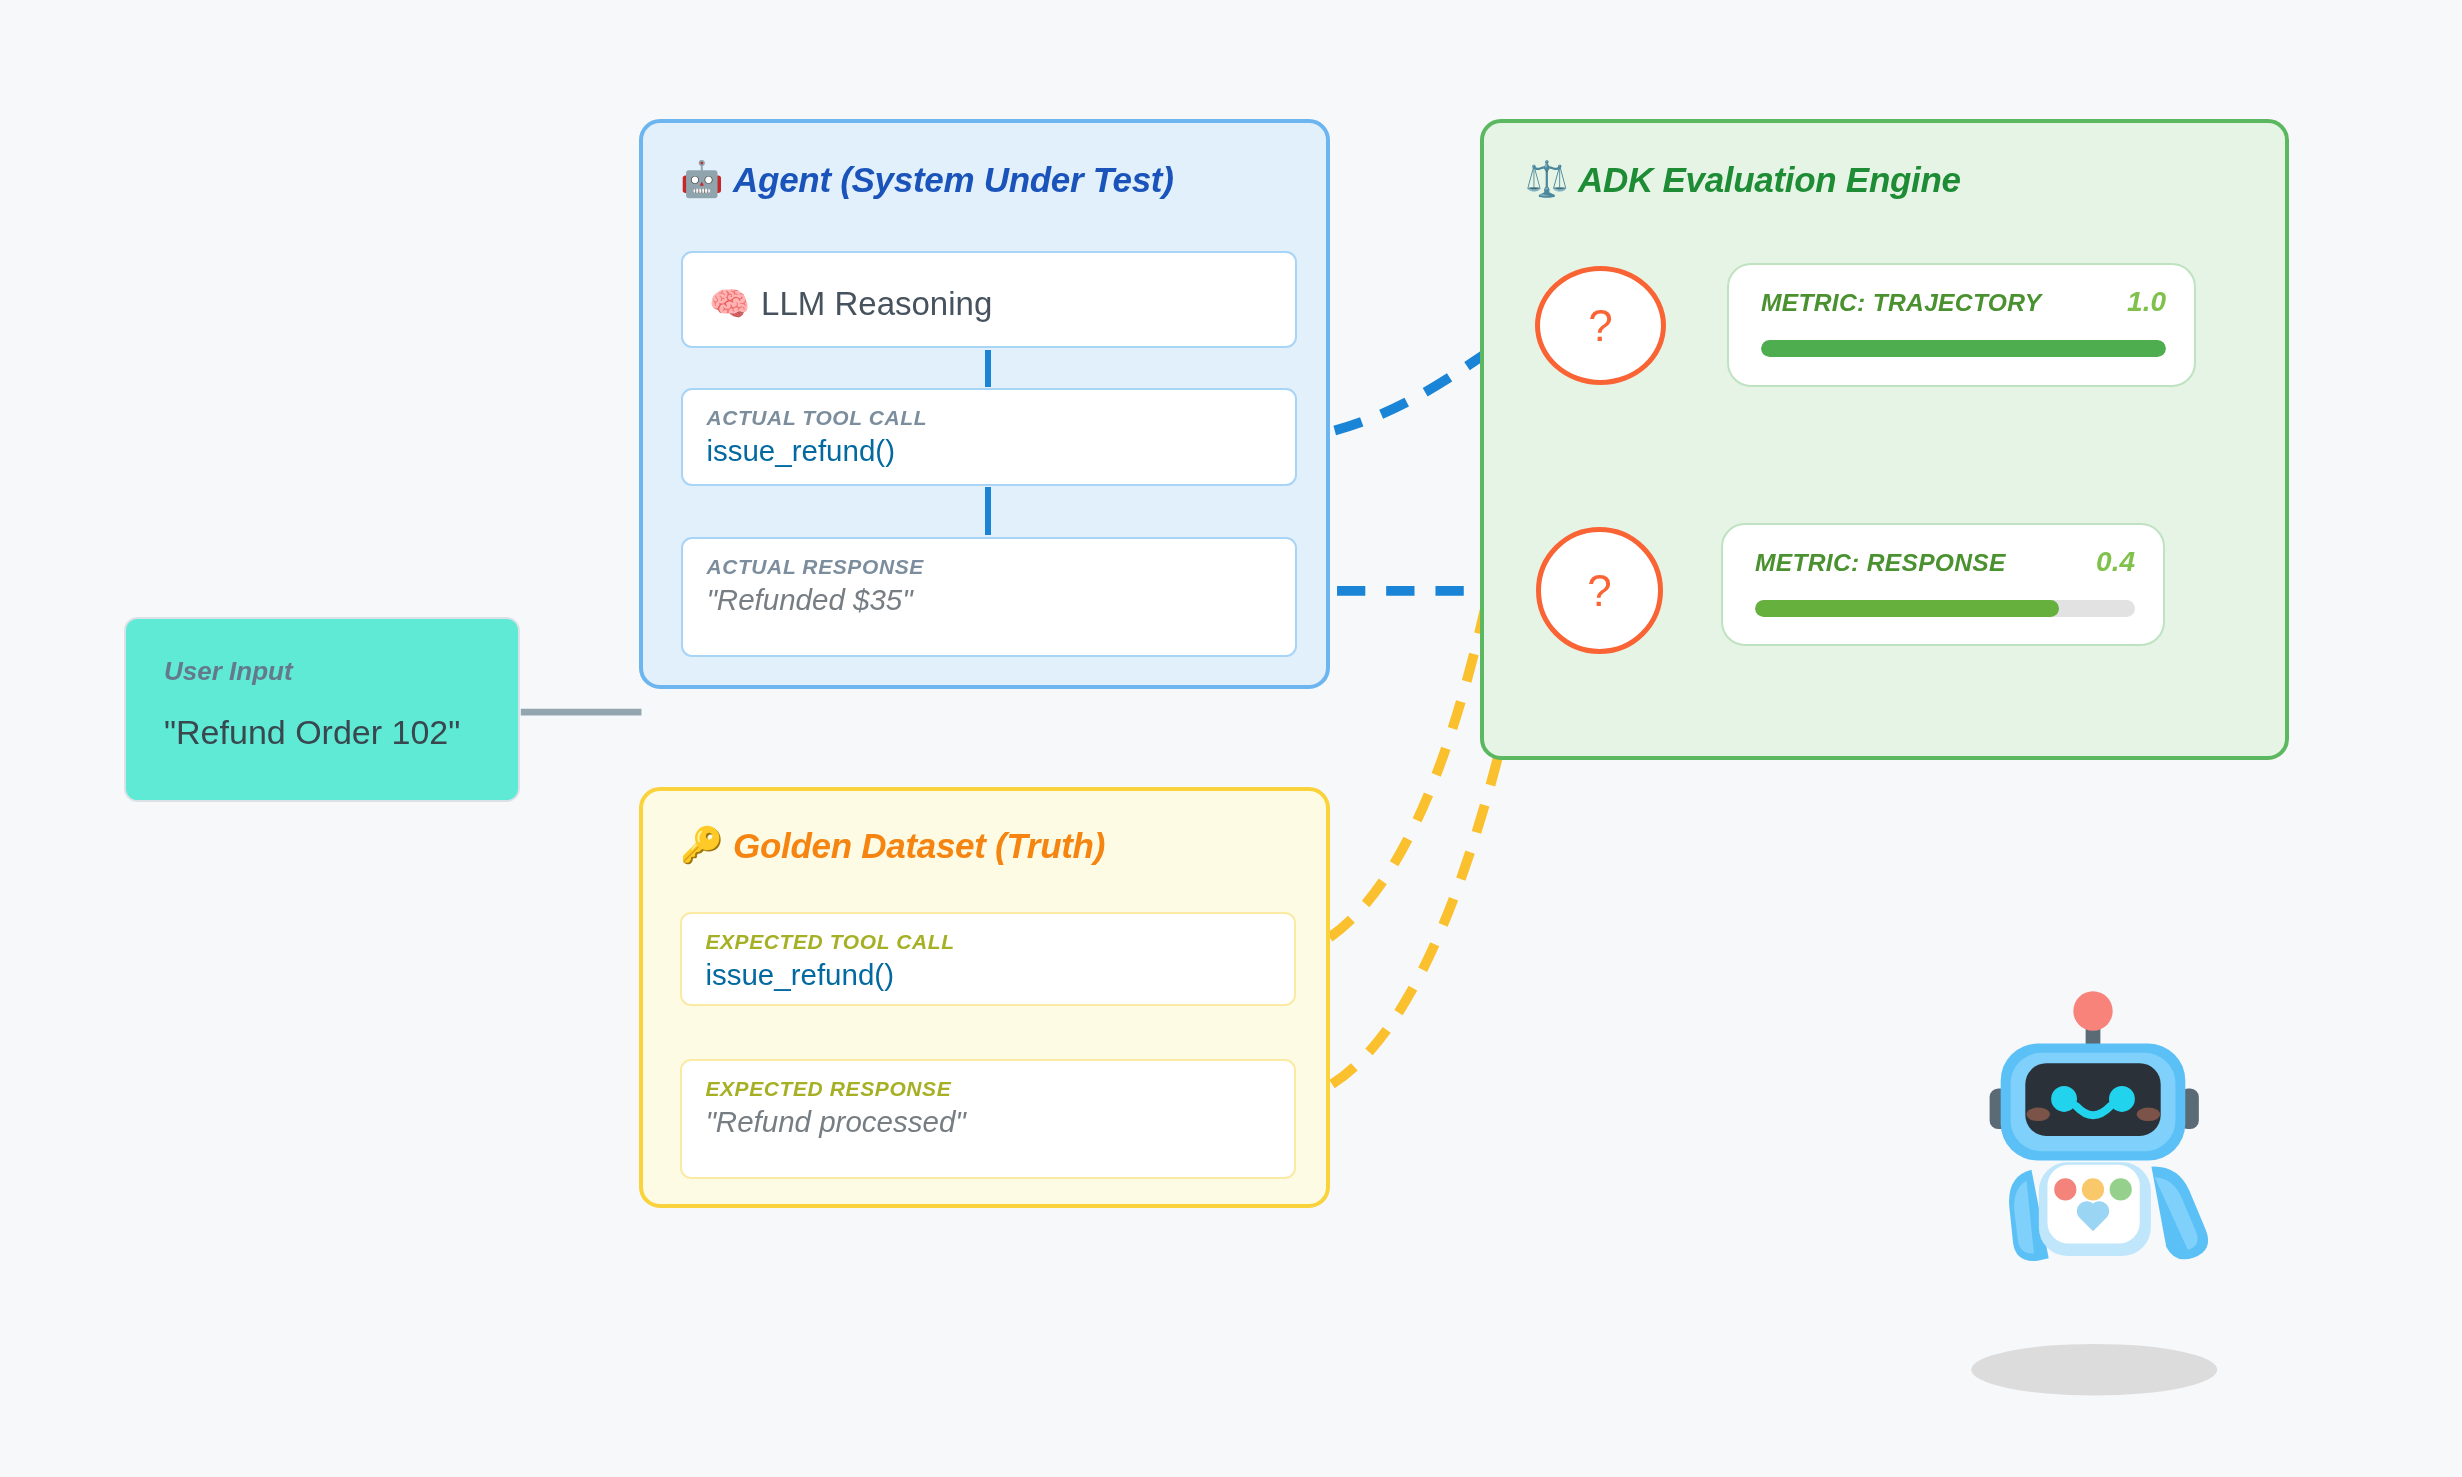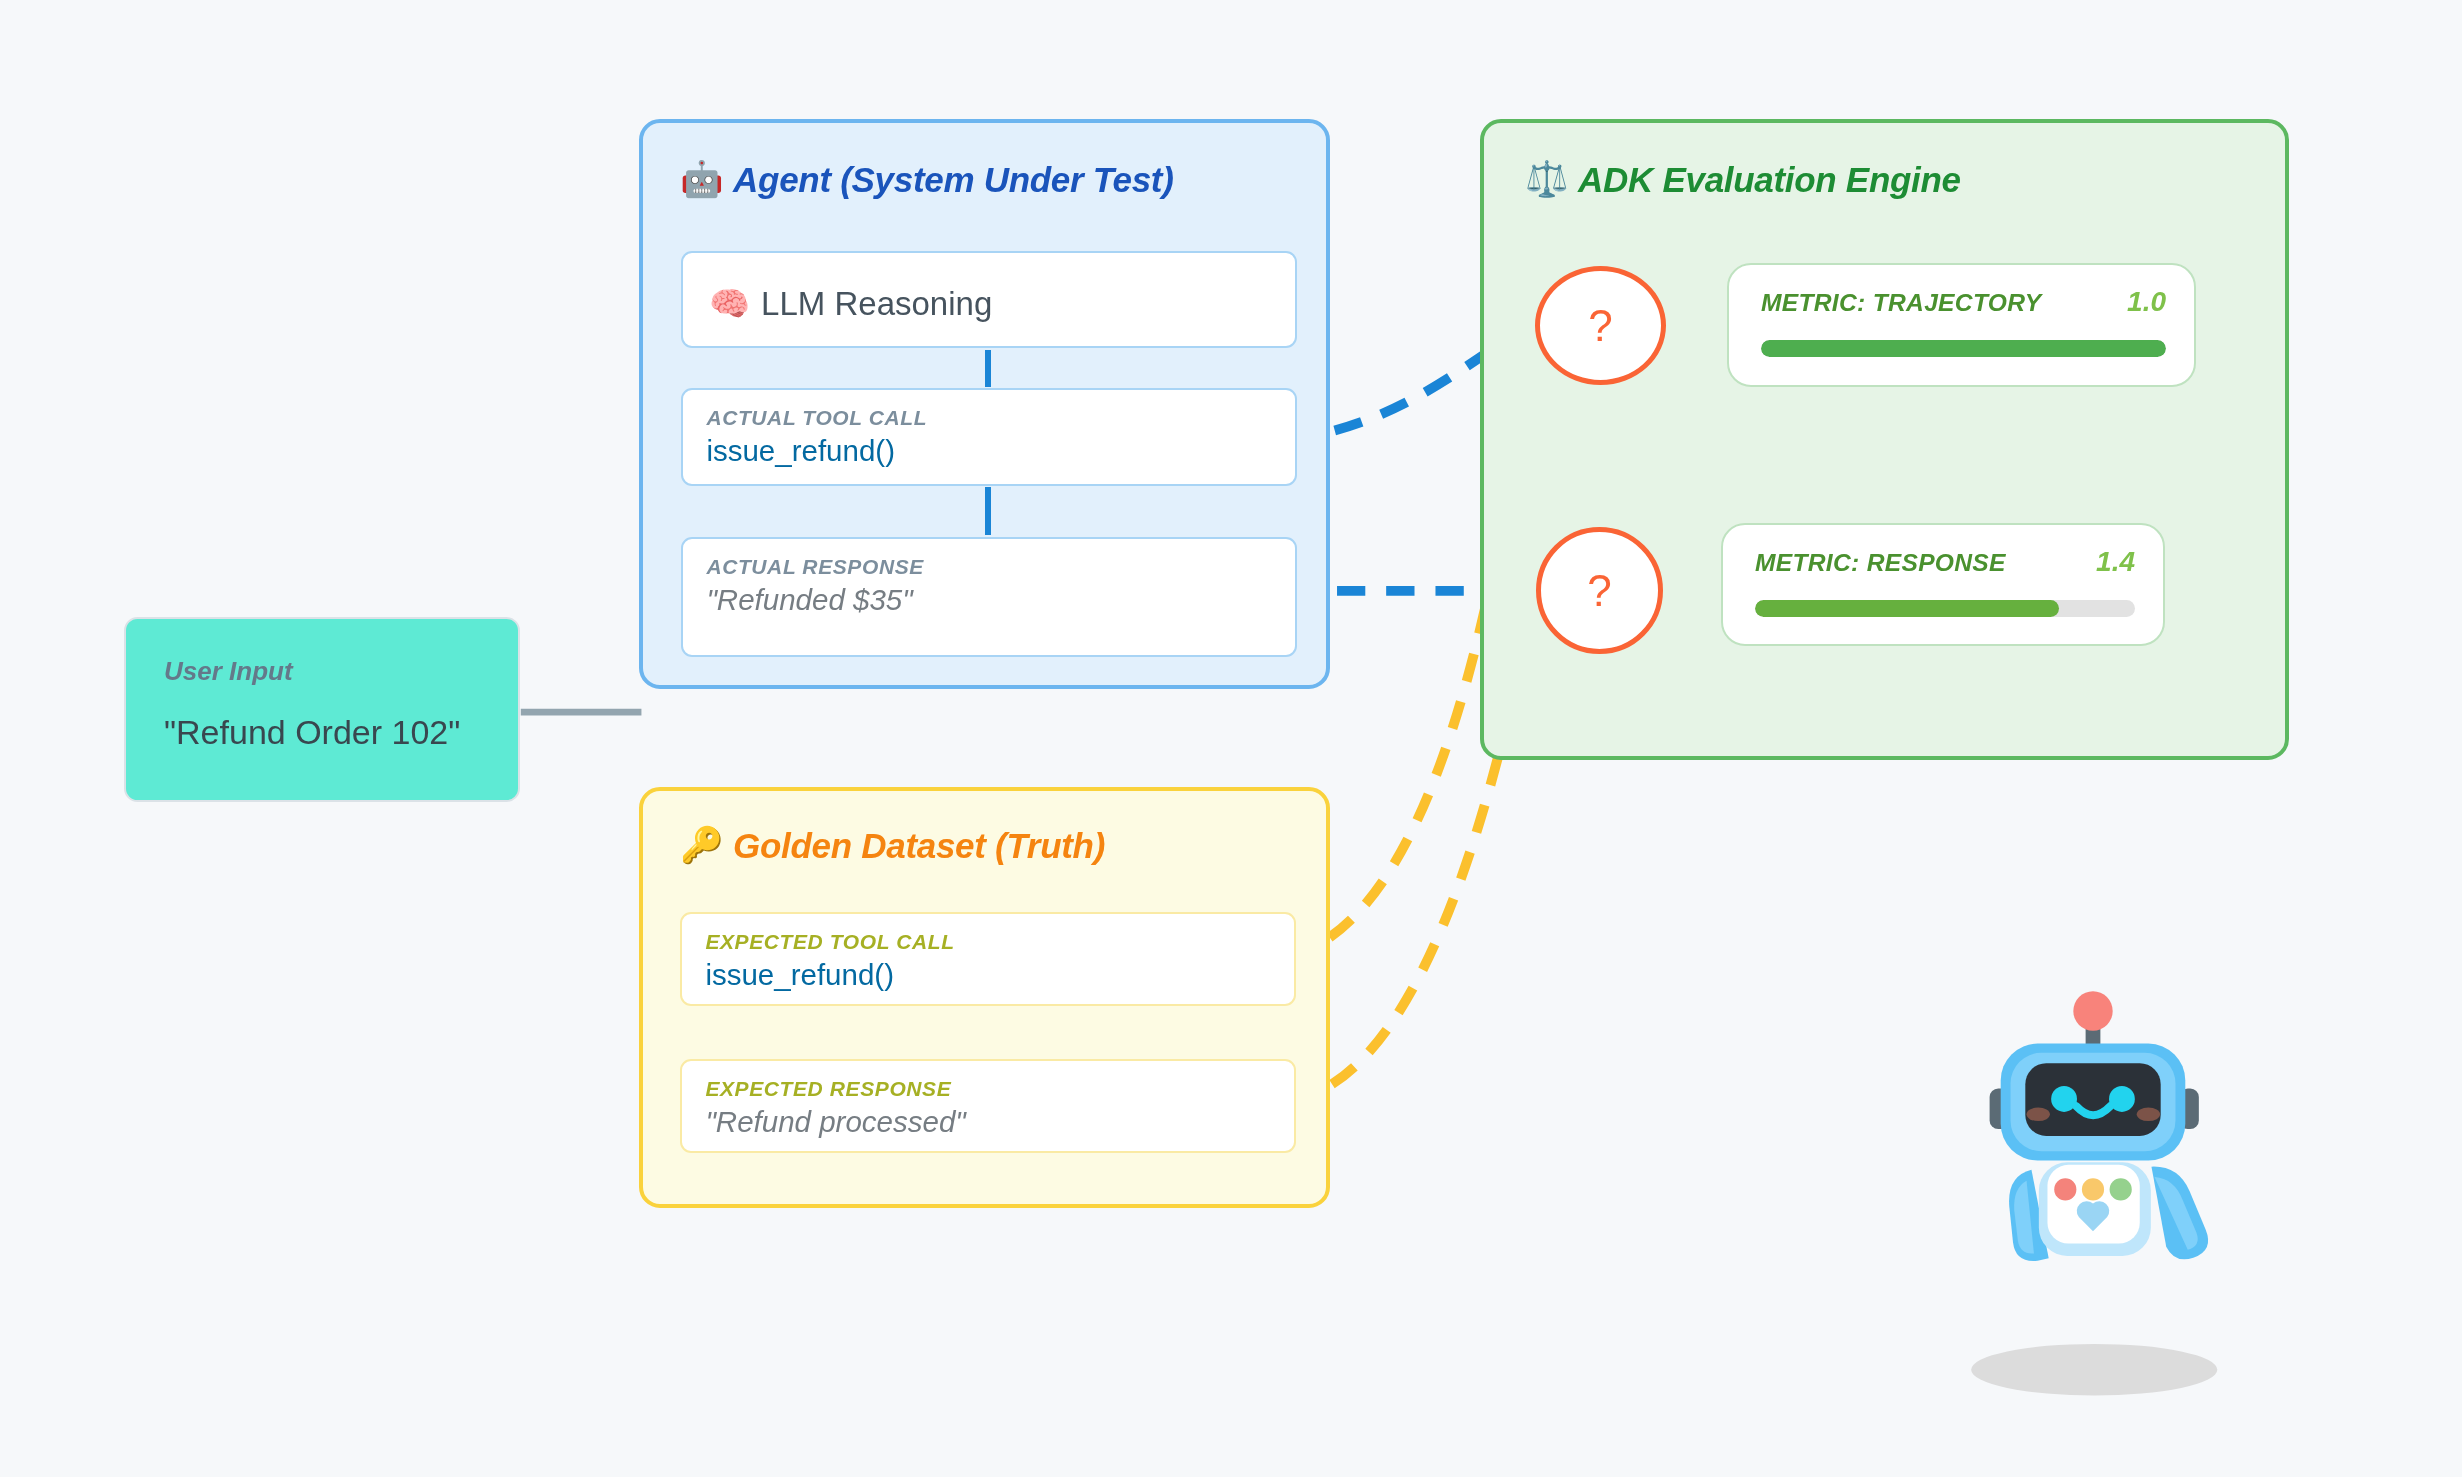--- a/index.html
+++ b/index.html
@@ -74,21 +74,21 @@
     border-radius: 11px;
   }
   .card-blue   { border: 2.5px solid #a8d4f5; }
   .card-yellow { border: 2.5px solid #faeaa4; }
 
   .card-llm { left: 38px; top: 128px; width: 616px; height: 97px; }
   .card-act-tool { left: 38px; top: 265px; width: 616px; height: 98px; }
   .card-act-resp { left: 38px; top: 414px; width: 616px; height: 120px; }
 
   .card-exp-tool { left: 37px; top: 121px; width: 616px; height: 94px; }
-  .card-exp-resp { left: 37px; top: 268px; width: 616px; height: 94px; }
+  .card-exp-resp { left: 37px; top: 268px; width: 616px; height: 120px; }
 
   .llm-row {
     position: absolute;
     left: 26px; top: 31px;
     display: flex; align-items: center; gap: 11px;
     font-size: 33px; color: #46535e;
     white-space: nowrap;
   }
 
   .card-label {
@@ -329,21 +329,21 @@
       <span class="metric-score">1.0</span>
     </div>
     <div class="metric-track">
       <div class="metric-fill" style="width: 100%;"></div>
     </div>
   </div>
 
   <div class="metric-card metric-2">
     <div class="metric-head">
       <span class="metric-name">METRIC: RESPONSE</span>
-      <span class="metric-score">1.4</span>
+      <span class="metric-score">0.4</span>
     </div>
     <div class="metric-track">
       <div class="metric-fill" style="width: 80%;"></div>
     </div>
   </div>
 
   <div class="user-input">
     <div class="user-input-label">User Input</div>
     <div class="user-input-value">"Refund Order 102"</div>
   </div>

